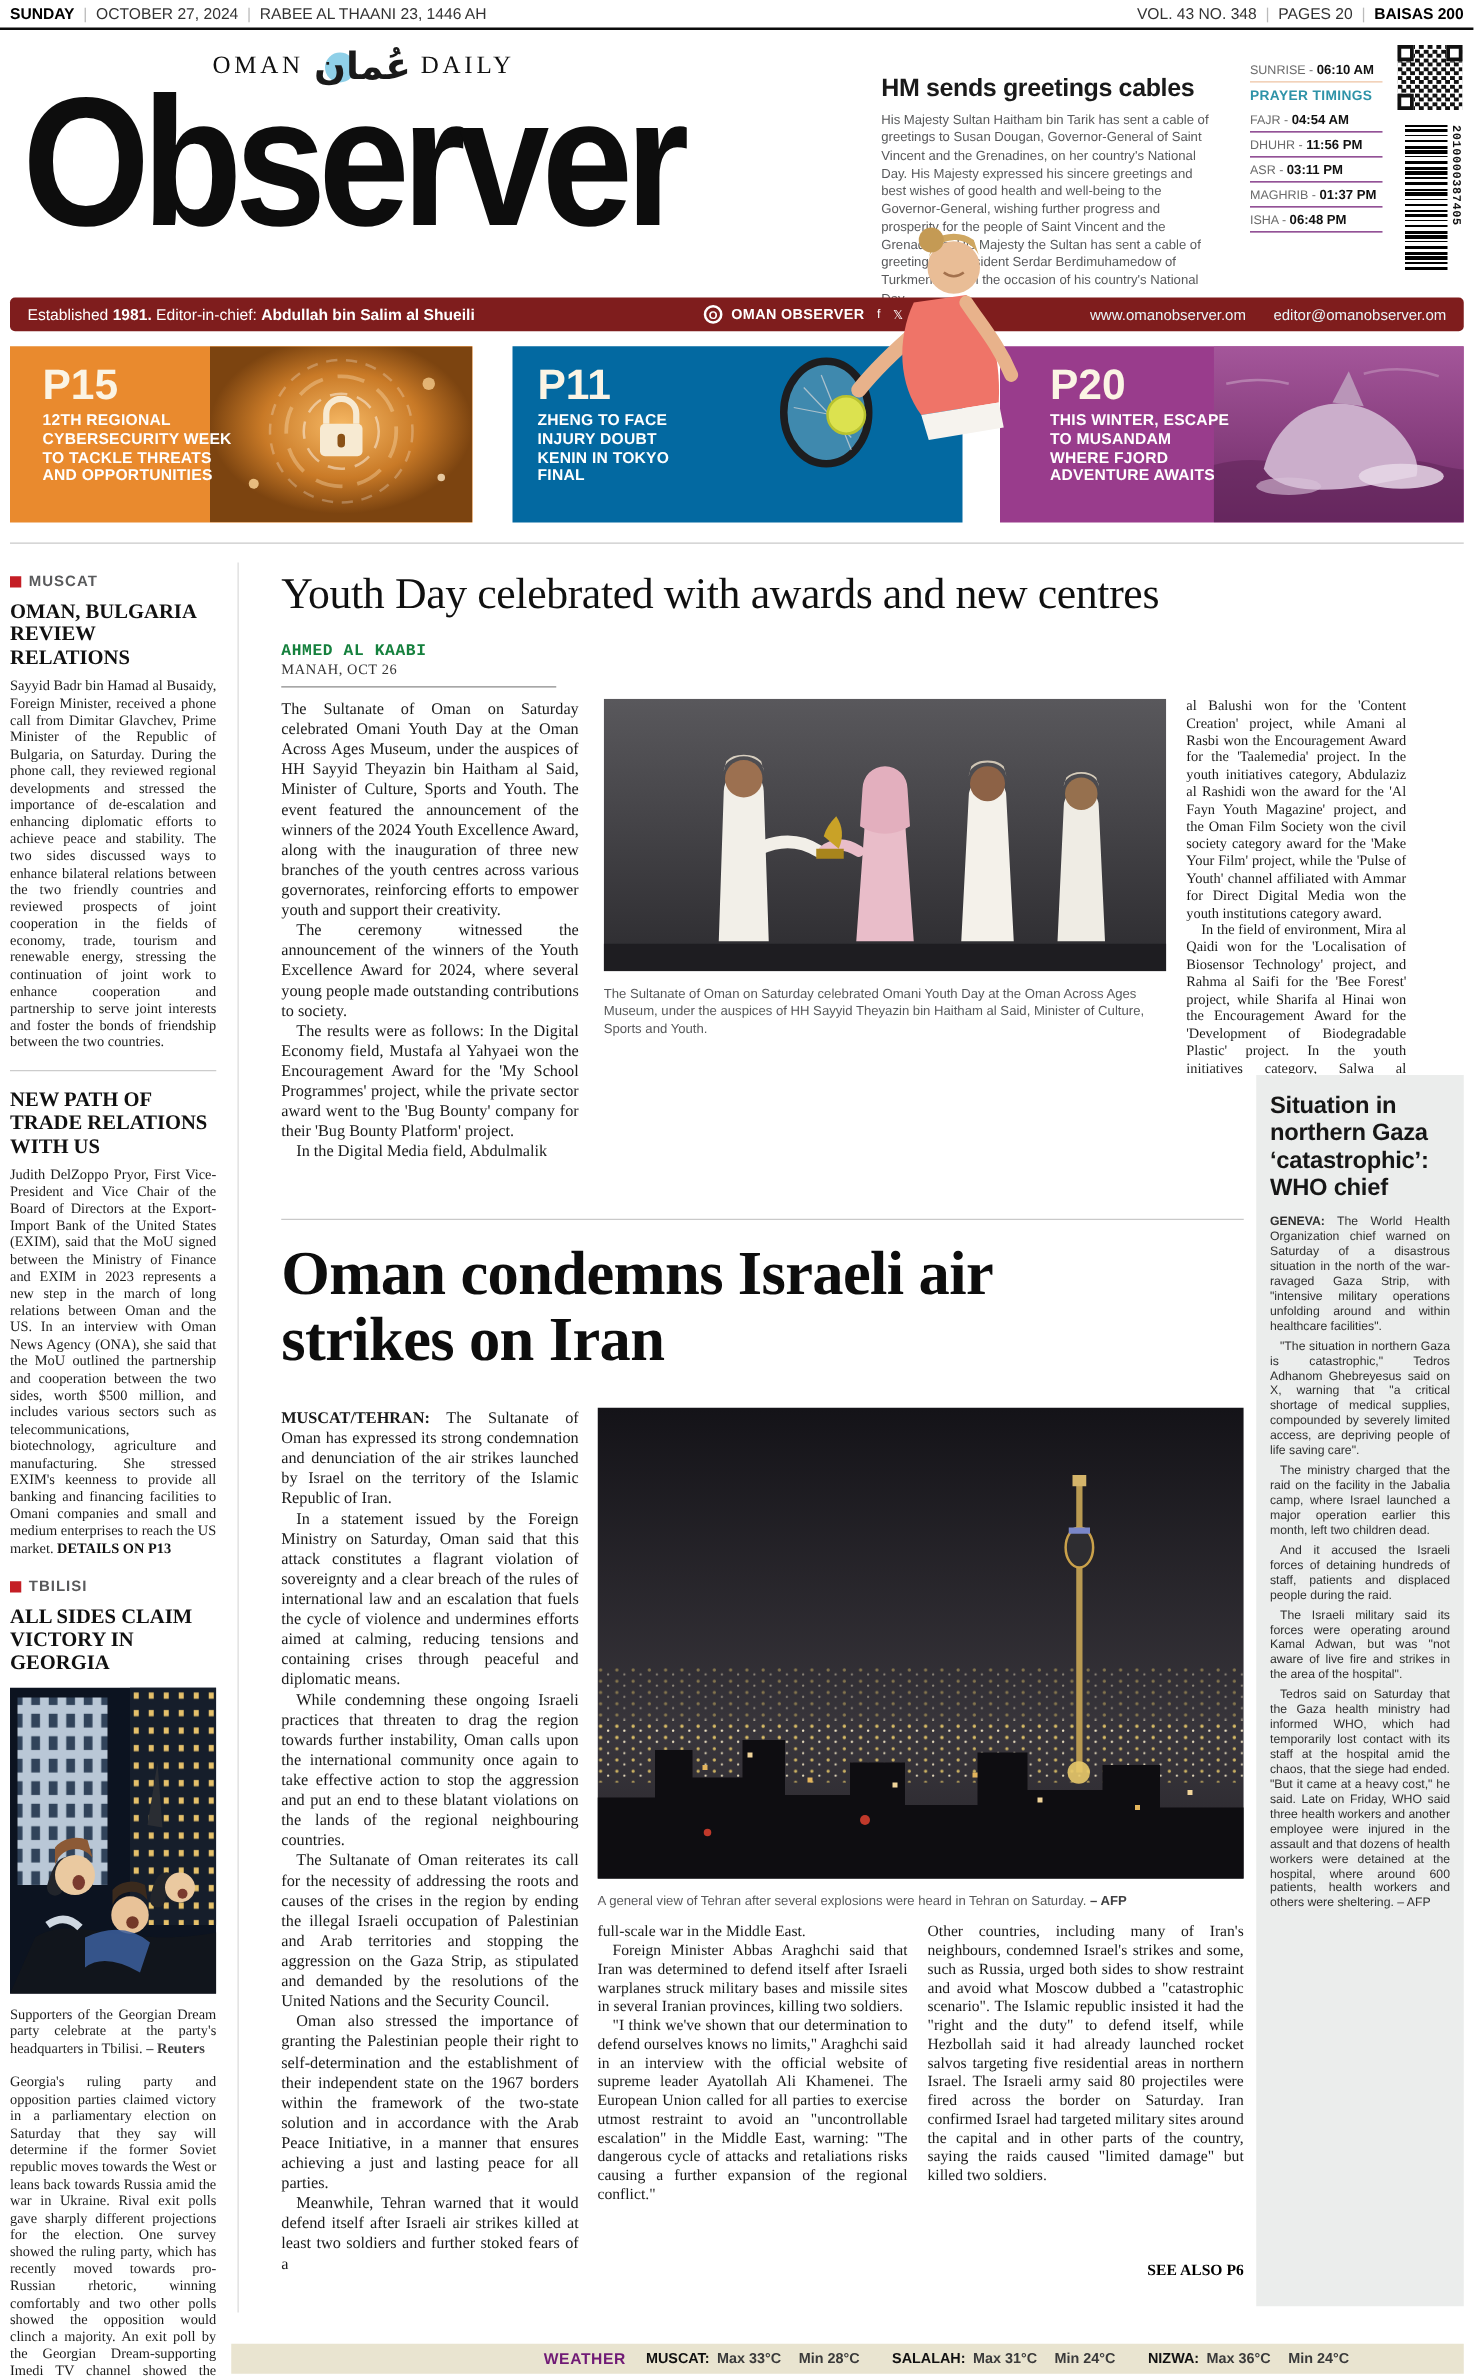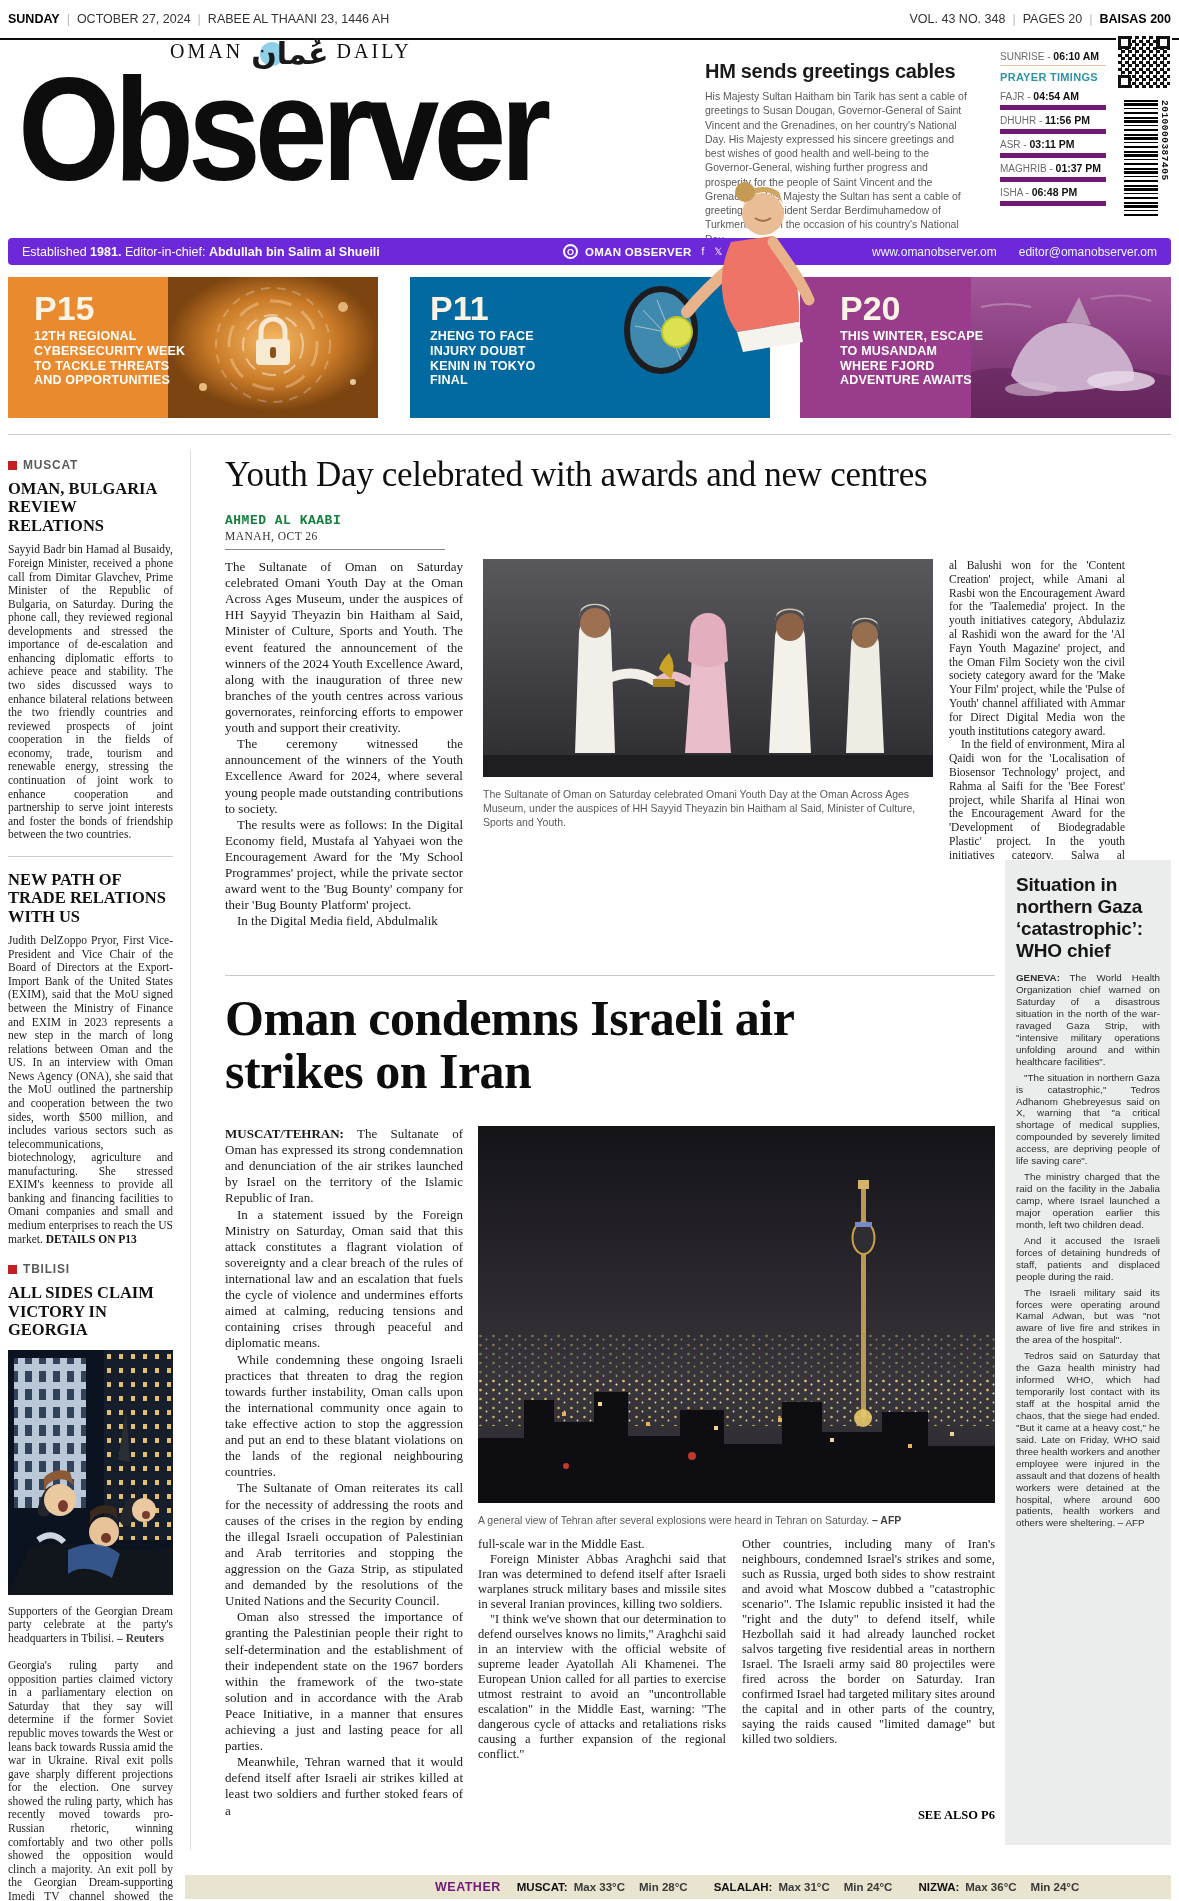--- a/index.html
+++ b/index.html
@@ -1,52 +1,52 @@
 <!DOCTYPE html>
 <html><head>
 <meta charset="utf-8">
 <style>
   * { margin:0; padding:0; box-sizing:border-box; }
   body { background:#fff; font-family:"Liberation Sans", sans-serif; }
   .page { position:relative; width:1179px; height:1901px; background:#fff; overflow:hidden; margin:0 auto; }
 
   
-  .topbar { position:absolute; left:0; top:0; width:1179px; height:40px; border-bottom:2px solid #0c0c0c;
+  .topbar { position:absolute; left:0; top:0; width:1179px; height:24px; border-bottom:2px solid #0c0c0c;
             display:flex; justify-content:space-between; align-items:center; padding:0 8px; font-size:12.5px; color:#333; }
   .topbar b { color:#000; }
   .tsep { color:#bbb; margin:0 7px; font-weight:400; }
 
   
   .masthead { position:absolute; left:0; top:28px; width:1179px; height:210px; }
   .brandline { position:absolute; left:170px; top:8px; width:230px; text-align:center; white-space:nowrap;
                font-family:"Liberation Serif", serif; font-size:20px; letter-spacing:3px; color:#111; }
   .ar-wrap { display:inline-block; position:relative; margin:0 8px; vertical-align:middle; }
   .ar-dot { position:absolute; left:9px; top:6px; width:24px; height:24px; border-radius:50%; background:#8fd0e8; }
   .ar-txt { position:relative; font-size:30px; font-weight:bold; color:#1a1a1a; font-family:"DejaVu Sans", sans-serif; }
   .obstitle { position:absolute; left:18px; top:28px; font-size:131px; font-weight:bold; color:#0d0d0d;
               letter-spacing:-6px; line-height:1; transform:scaleY(1.12); transform-origin:left top; white-space:nowrap; }
   .greet { position:absolute; left:705px; top:32px; width:262px; }
   .greet h3 { font-size:20px; font-weight:bold; color:#1a1a1a; letter-spacing:-0.3px; }
   .greet p { margin-top:6px; font-size:10.5px; line-height:1.36; color:#58595b; }
   .prayer { position:absolute; left:1000px; top:18px; width:106px; font-size:10px; color:#6b6b6b; }
-  .prow { padding:3.5px 0; border-bottom:5px solid #701a75; white-space:nowrap; }
+  .prow { padding:3.5px 0; border-bottom:1px solid #701a75; white-space:nowrap; }
   .prow b { color:#111; font-size:10.5px; }
   .prow.sunrise { border-bottom:1px solid #eec3a4; }
   .ptitle { color:#2e93a8; font-weight:bold; font-size:11px; padding:5px 0 3px; letter-spacing:0.3px; }
   .qr { position:absolute; left:1118px; top:8px; width:52px; height:52px;
         background:repeating-conic-gradient(#111 0% 25%, #fff 0% 50%) 0 0/7px 7px; outline:2px solid #fff; }
   .fq { position:absolute; width:13px; height:13px; border:3px solid #111; background:#fff; }
   .fq1 { left:0; top:0; } .fq2 { right:0; top:0; } .fq3 { left:0; bottom:0; }
   .barcode { position:absolute; left:1124px; top:72px; width:34px; height:116px;
              background:repeating-linear-gradient(to bottom,#000 0 2px,#fff 2px 3px,#000 3px 6px,#fff 6px 8px,#000 8px 9px,#fff 9px 12px,#000 12px 14px,#fff 14px 17px); }
   .bcnum { position:absolute; left:1159px; top:72px; height:116px; writing-mode:vertical-rl;
            font-family:"Liberation Mono", monospace; font-size:9.5px; font-weight:bold; color:#111; letter-spacing:0.5px; }
 
   
-  .tealbar { position:absolute; left:8px; top:238px; width:1163px; height:27px; background:#6d28d9; border-radius:4px;
+  .tealbar { position:absolute; left:8px; top:238px; width:1163px; height:27px; background:#7f1d1d; border-radius:4px;
              display:flex; justify-content:space-between; align-items:center; padding:0 14px; color:#fff; font-size:12.5px; }
   .tb-c { display:flex; align-items:center; gap:7px; position:absolute; left:555px; }
   .tb-logo { width:15px; height:15px; border:2px solid #fff; border-radius:50%; display:flex; align-items:center; justify-content:center;
              font-size:9px; font-weight:bold; }
   .tb-brand { font-weight:bold; font-size:11.5px; letter-spacing:0.3px; }
   .tb-ic { font-size:10px; margin-left:3px; }
   .tb-r { color:#eaf6f9; font-size:12px; display:flex; gap:22px; }
 
   
   .teaser { position:absolute; top:277px; height:141px; overflow:hidden; color:#fff; }

